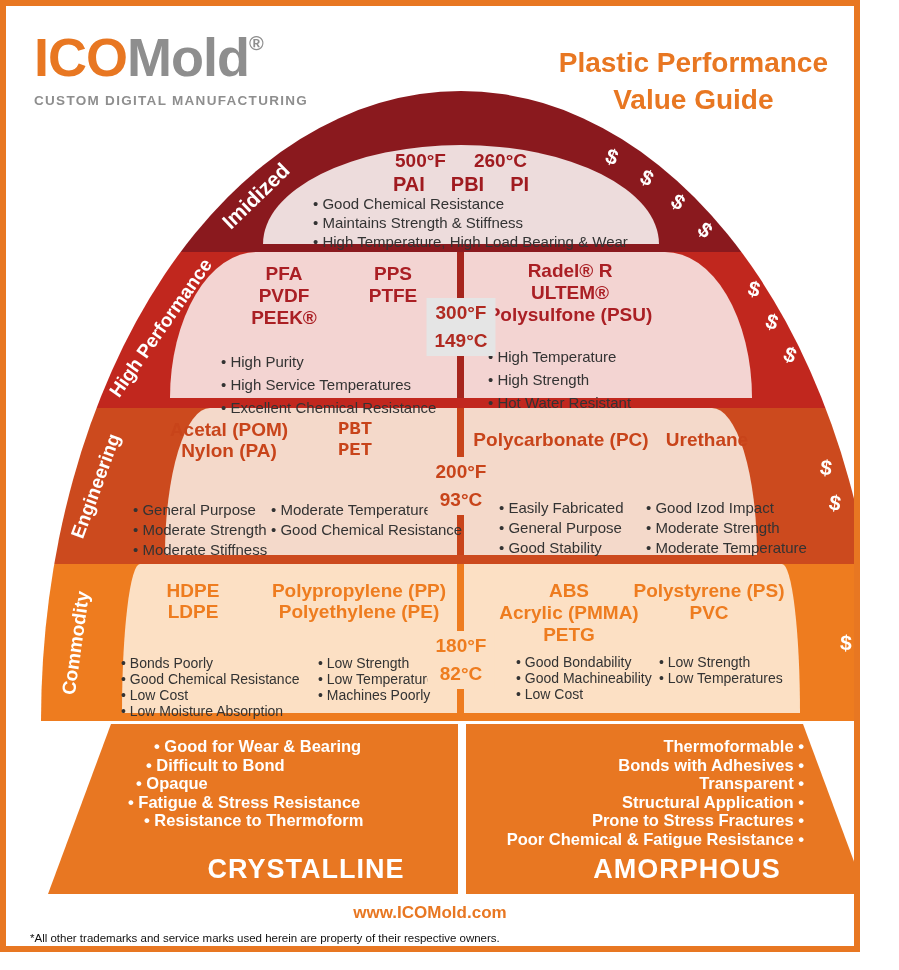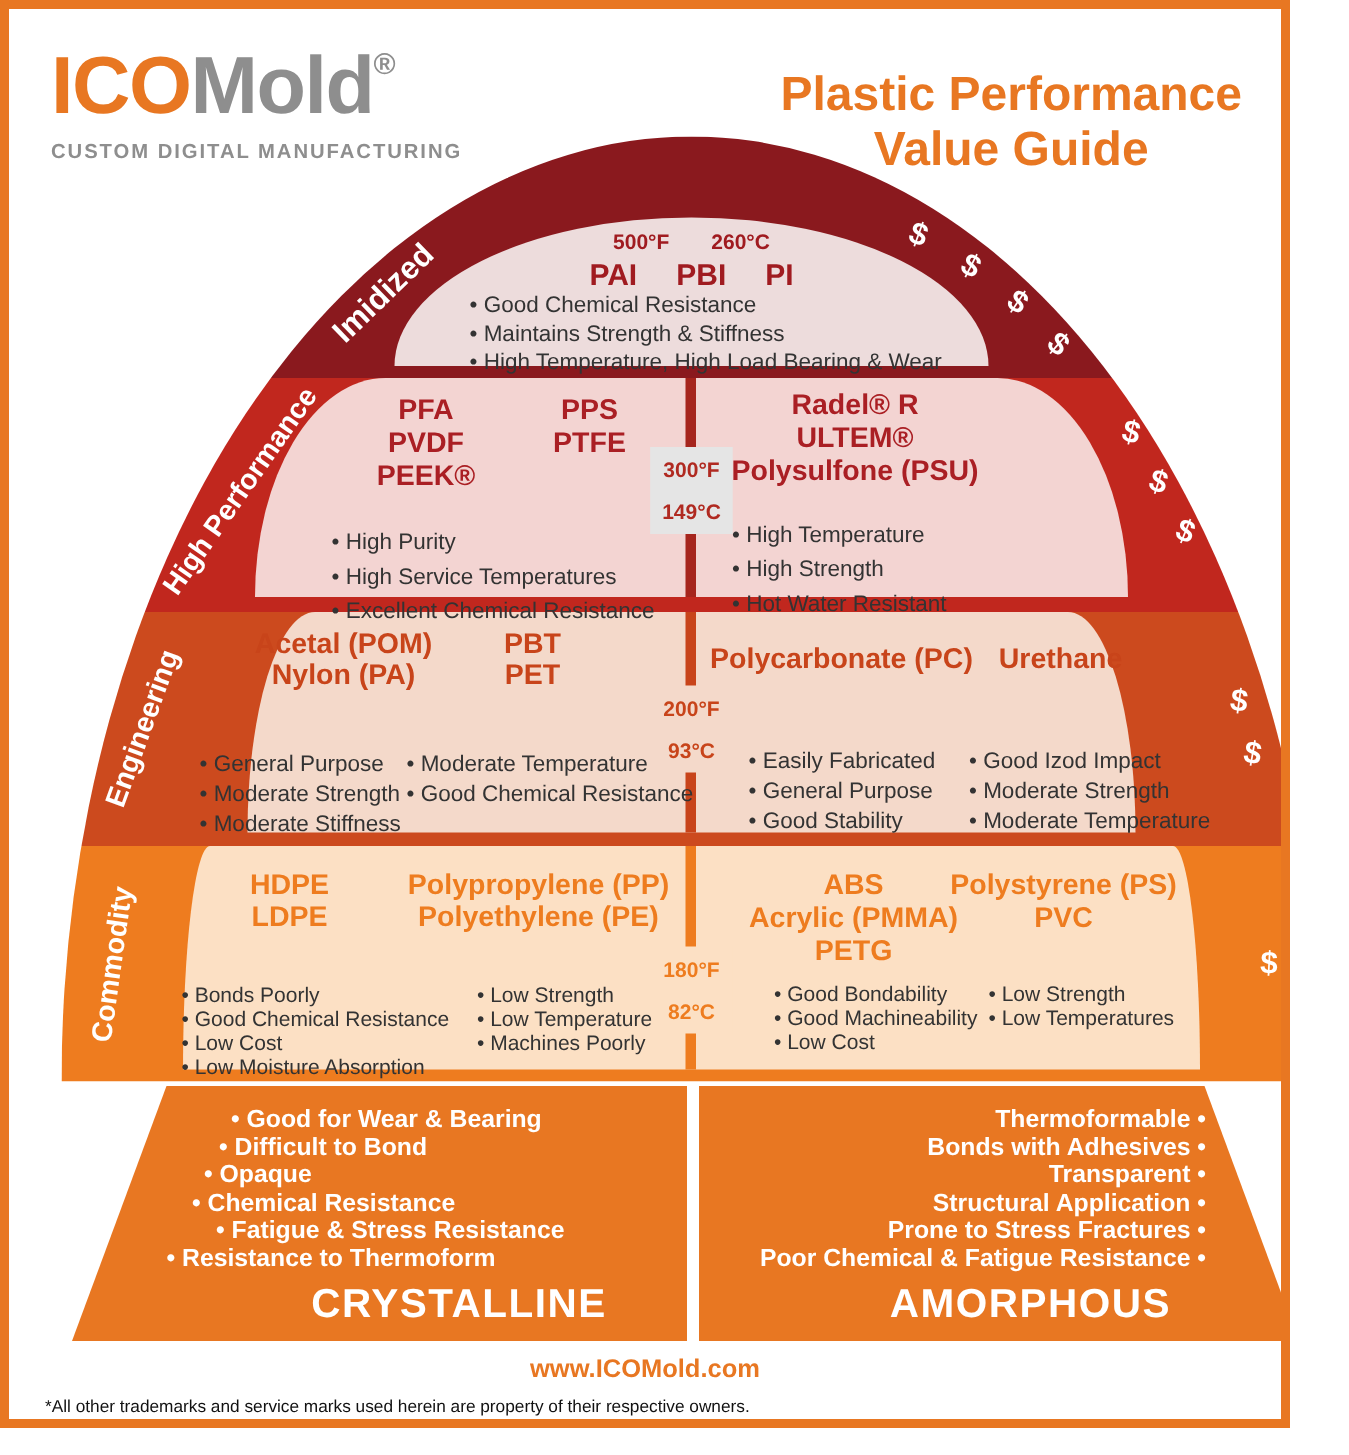--- a/index.html
+++ b/index.html
@@ -7,21 +7,21 @@
         background:#fff;font-family:"Liberation Sans",sans-serif;overflow:hidden;}
 
   
   .logo{position:absolute;left:28px;top:24px;}
   .logo-text{font-size:54px;font-weight:bold;line-height:1;letter-spacing:-1px;}
   .logo-ico{color:#E87722;}
   .logo-mold{color:#8E8E8E;}
   .logo-reg{color:#8E8E8E;font-size:20px;vertical-align:26px;font-weight:bold;}
   .tagline{margin-top:9px;color:#8E8E8E;font-size:13.5px;font-weight:bold;letter-spacing:1.3px;}
   .page-title{position:absolute;right:26px;top:38px;text-align:center;color:#E87722;font-weight:bold;
-              font-size:32px;line-height:37px;}
+              font-size:28px;line-height:37px;}
 
   
   .dome{position:absolute;left:35px;top:85px;width:840px;height:630px;overflow:hidden;
         border-radius:420px 420px 0 0 / 630px 630px 0 0;}
   .strip{position:absolute;left:0;width:100%;}
   #strip-imidized{top:0;height:161px;background:#8A191E;}
   #strip-high-performance{top:161px;height:156px;background:#C1271E;}
   #strip-engineering{top:317px;height:156px;background:#CC4A1E;}
   #strip-commodity{top:473px;height:157px;background:#EE7C1F;}
 
@@ -55,38 +55,38 @@
   #dollars-imid .dollar:nth-child(4){left:664px;top:139px;transform:translate(-50%,-50%) rotate(41deg);}
   #dollars-hp .dollar:nth-child(1){left:713px;top:198px;transform:translate(-50%,-50%) rotate(14deg);}
   #dollars-hp .dollar:nth-child(2){left:731px;top:231px;transform:translate(-50%,-50%) rotate(18deg);}
   #dollars-hp .dollar:nth-child(3){left:749px;top:264px;transform:translate(-50%,-50%) rotate(22deg);}
   #dollars-eng .dollar:nth-child(1){left:785px;top:377px;transform:translate(-50%,-50%) rotate(8deg);}
   #dollars-eng .dollar:nth-child(2){left:794px;top:412px;transform:translate(-50%,-50%) rotate(10deg);}
   #dollars-comm .dollar:nth-child(1){left:805px;top:552px;transform:translate(-50%,-50%) rotate(3deg);}
 
   
   .temp{position:absolute;left:420px;transform:translateX(-50%);text-align:center;font-weight:bold;
-        font-size:14px;line-height:28px;padding:1px 8px;white-space:nowrap;}
+        font-size:19px;line-height:28px;padding:1px 8px;white-space:nowrap;}
   #temp-imid{top:56px;color:#A01B20;padding:0;}
   #temp-imid span{margin:0 14px;}
   #temp-hp{top:207px;color:#B02A21;background:#e5e5e5;}
   #temp-eng{top:366px;color:#C8441A;background:#F4D9CA;}
   #temp-comm{top:540px;color:#EE7C1F;background:#FCE0C4;}
 
   #imid-mats{position:absolute;left:420px;top:82px;transform:translateX(-50%);display:flex;gap:26px;
              color:#A01B20;font-weight:bold;font-size:20px;}
   #imid-bullets{position:absolute;left:272px;top:103px;font-size:15px;line-height:19px;color:#333;white-space:nowrap;}
 
   .mats{position:absolute;transform:translateX(-50%);text-align:center;font-weight:bold;
         font-size:19px;line-height:22px;white-space:nowrap;}
   #hp-mats-1{left:243px;top:172px;color:#AA1F24;}
   #hp-mats-2{left:352px;top:172px;color:#AA1F24;}
   #hp-mats-3{left:529px;top:169px;color:#AA1F24;}
   #eng-mats-1{left:188px;top:328px;color:#C8441A;line-height:21px;}
-  #eng-mats-2{left:314px;top:328px;color:#C8441A;line-height:21px;}
+  #eng-mats-2{left:314px;top:328px;color:#C8441A;line-height:21px;font-family:Liberation Mono, monospace;}
   #eng-mats-3{left:520px;top:338px;color:#C8441A;}
   #eng-mats-4{left:666px;top:338px;color:#C8441A;}
   #comm-mats-1{left:152px;top:489px;color:#EE7C1F;line-height:21px;}
   #comm-mats-2{left:318px;top:489px;color:#EE7C1F;line-height:21px;}
   #comm-mats-3{left:528px;top:489px;color:#EE7C1F;line-height:22px;}
   #comm-mats-4{left:668px;top:489px;color:#EE7C1F;line-height:22px;}
 
   .bullets{position:absolute;font-size:15px;color:#333;white-space:nowrap;}
   #hp-bul-1{left:180px;top:259px;line-height:23px;}
   #hp-bul-2{left:447px;top:254px;line-height:23px;}
@@ -300,21 +300,20 @@
       <div>82°C</div>
     </div>
   </div>
 
   <div class="bottom">
     <div class="trap"></div>
     <div class="bottom-list cryst">
         <div class="li">• Good for Wear &amp; Bearing</div>
         <div class="li">• Difficult to Bond</div>
         <div class="li">• Opaque</div>
-        <div class="li">• Chemical Resistance</div>
         <div class="li">• Fatigue &amp; Stress Resistance</div>
         <div class="li">• Resistance to Thermoform</div>
       </div>
     <div class="bottom-list amorph">
         <div class="li">Thermoformable •</div>
         <div class="li">Bonds with Adhesives •</div>
         <div class="li">Transparent •</div>
         <div class="li">Structural Application •</div>
         <div class="li">Prone to Stress Fractures •</div>
         <div class="li">Poor Chemical &amp; Fatigue Resistance •</div>

